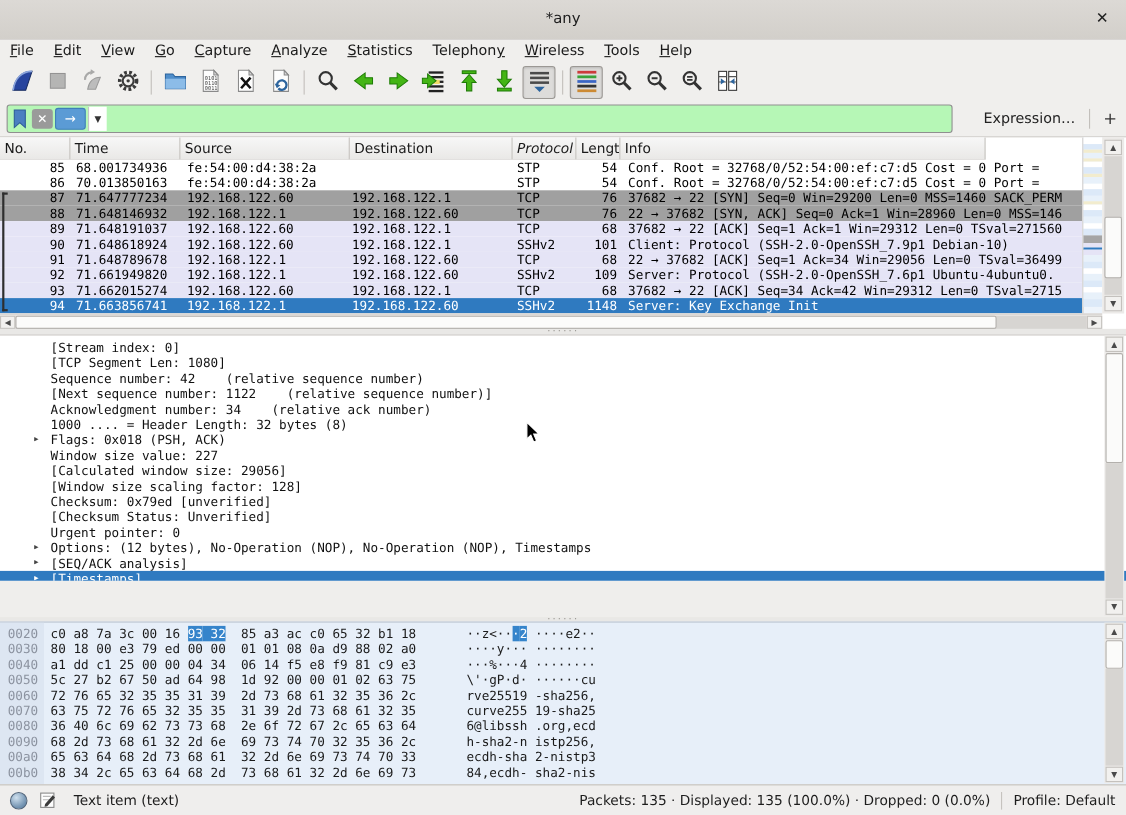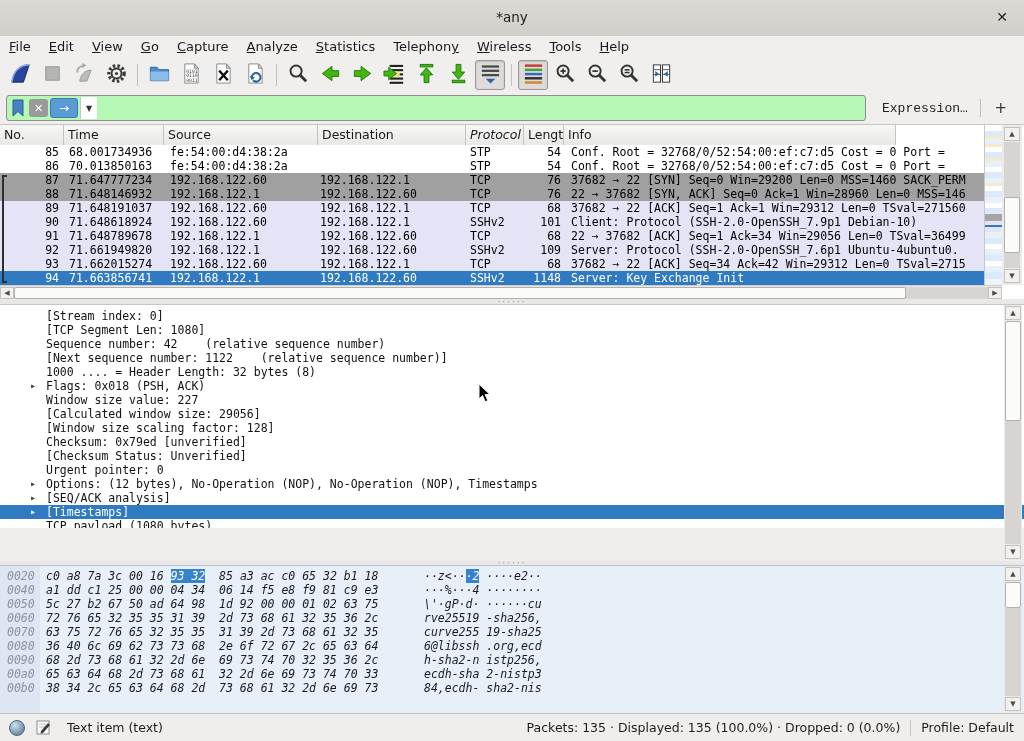--- a/index.html
+++ b/index.html
@@ -36,21 +36,21 @@
   #filter-input{flex:0 0 858px;height:24px;border:1px solid #8f8f8f;border-radius:3px;
     background:#b6f7b6;display:flex;align-items:center;overflow:hidden;}
   #filter-bookmark{width:22px;height:22px;flex:0 0 22px;display:flex;align-items:center;justify-content:center;}
   #filter-text{flex:1;font-size:12.5px;line-height:22px;color:#111;}
   #filter-clear{width:19px;height:18px;background:#9a9a9a;border-radius:3px;color:#fff;
     font-size:11px;display:flex;align-items:center;justify-content:center;margin-right:2px;font-weight:bold;}
   #filter-apply{width:26px;height:18px;background:#5b9bd5;border:1px solid #3f7fb8;border-radius:3px;
     color:#fff;display:flex;align-items:center;justify-content:center;font-size:12px;margin-right:2px;}
   #filter-caret{width:16px;height:22px;background:#fff;border-left:1px solid #c5c5c5;
     display:flex;align-items:center;justify-content:center;font-size:8px;color:#333;}
-  #expression-btn{margin-left:16px;font-size:13px;color:#222;font-family:Liberation Mono, monospace;}
+  #expression-btn{margin-left:28px;font-size:13px;color:#222;}
   #filter-sep{width:1px;height:18px;background:#c2bfbb;margin:0 10px 0 12px;}
   #filter-add{font-size:15px;color:#333;width:20px;text-align:center;}
 
   
   #packetpane{position:absolute;left:0;top:125px;width:1024px;height:174px;background:#fff;}
   #pl-header{position:absolute;left:0;top:0;width:896px;height:20px;background:linear-gradient(#f7f7f7,#e9e8e6);
     border-bottom:1px solid #bdbab6;display:flex;font-size:12.5px;}
   .pl-h-cell{border-right:1px solid #c6c3bf;box-sizing:border-box;padding:1px 0 0 4px;
     white-space:nowrap;overflow:hidden;line-height:18px;}
   #pl-rows{position:absolute;left:0;top:20px;width:984px;height:140px;overflow:hidden;
@@ -92,21 +92,21 @@
   .d-line{height:14px;line-height:14px;white-space:pre;position:relative;color:#111;}
   .d-line .exp{position:absolute;font-size:10px;color:#444;top:0;}
   .d-line.sel{background:#2f7ac0;color:#fff;}
   .d-line.sel .exp{color:#fff;}
   #details-vscroll{position:absolute;left:1004px;top:305px;width:18px;height:255px;background:#eceae8;}
 
   
   #hexpane{position:absolute;left:0;top:565px;width:1024px;height:148px;background:#e7eff9;
     overflow:hidden;font-size:11.5px;border-top:1px solid #b9c3cf;box-sizing:border-box;}
   #hexpane .offcol{position:absolute;left:0;top:0;width:40px;height:148px;background:#dde6f2;}
-  .h-row{position:relative;height:14px;line-height:14px;white-space:pre;font-style:italic;}
+  .h-row{position:relative;height:14px;line-height:14px;white-space:pre;}
   .h-off{position:absolute;left:7px;color:#8c93a0;}
   .h-bytes{position:absolute;left:46px;color:#1a1a1a;}
   .h-ascii{position:absolute;left:424px;color:#1a1a1a;}
   .hl{background:#3584cb;color:#fff;}
   #hex-vscroll{position:absolute;left:1004px;top:566px;width:18px;height:146px;background:#eceae8;}
 
   
   #statusbar{position:absolute;left:0;top:713px;width:1024px;height:28px;background:#efeeed;
     border-top:1px solid #c3c0bc;box-sizing:border-box;display:flex;align-items:center;font-size:12.5px;}
   #expert-icon{width:14px;height:14px;border-radius:50%;margin-left:9px;
@@ -462,20 +462,21 @@
 
 <div class="splitter" style="top:299px;height:5px;">
     <span class="dots">······</span>
   </div>
 
 <div id="details" class="mono" style="padding-top: 4px;">
     <div class="d-line"><span style="position: absolute; left: 46px;">[Stream index: 0]</span></div>
     <div class="d-line"><span style="position: absolute; left: 46px;">[TCP Segment Len: 1080]</span></div>
     <div class="d-line"><span style="position: absolute; left: 46px;">Sequence number: 42    (relative sequence number)</span></div>
     <div class="d-line"><span style="position: absolute; left: 46px;">[Next sequence number: 1122    (relative sequence number)]</span></div>
+    <div class="d-line"><span style="position: absolute; left: 46px;">Acknowledgment number: 34    (relative ack number)</span></div>
     <div class="d-line"><span style="position: absolute; left: 46px;">1000 .... = Header Length: 32 bytes (8)</span></div>
     <div class="d-line"><span class="exp" style="left: 30px;">▸</span><span style="position: absolute; left: 46px;">Flags: 0x018 (PSH, ACK)</span></div>
     <div class="d-line"><span style="position: absolute; left: 46px;">Window size value: 227</span></div>
     <div class="d-line"><span style="position: absolute; left: 46px;">[Calculated window size: 29056]</span></div>
     <div class="d-line"><span style="position: absolute; left: 46px;">[Window size scaling factor: 128]</span></div>
     <div class="d-line"><span style="position: absolute; left: 46px;">Checksum: 0x79ed [unverified]</span></div>
     <div class="d-line"><span style="position: absolute; left: 46px;">[Checksum Status: Unverified]</span></div>
     <div class="d-line"><span style="position: absolute; left: 46px;">Urgent pointer: 0</span></div>
     <div class="d-line"><span class="exp" style="left: 30px;">▸</span><span style="position: absolute; left: 46px;">Options: (12 bytes), No-Operation (NOP), No-Operation (NOP), Timestamps</span></div>
     <div class="d-line"><span class="exp" style="left: 30px;">▸</span><span style="position: absolute; left: 46px;">[SEQ/ACK analysis]</span></div>
@@ -491,20 +492,21 @@
 </div>
 
 <div class="splitter" style="top:561px;height:4px;">
     <span class="dots">······</span>
   </div>
 
 <div id="hexpane" class="mono">
   <div class="offcol"></div>
   <div id="hex-rows" style="position:relative;padding-top:3px;">
       <div class="h-row"><span class="h-off">0020</span><span class="h-bytes">c0 a8 7a 3c 00 16 <span class="hl">93</span><span class="hl"> 32</span>  85 a3 ac c0 65 32 b1 18</span><span class="h-ascii">··z&lt;··<span class="hl">·</span><span class="hl">2</span> ····e2··</span></div>
+      <div class="h-row"><span class="h-off">0030</span><span class="h-bytes">80 18 00 e3 79 ed 00 00  01 01 08 0a d9 88 02 a0</span><span class="h-ascii">····y··· ········</span></div>
       <div class="h-row"><span class="h-off">0040</span><span class="h-bytes">a1 dd c1 25 00 00 04 34  06 14 f5 e8 f9 81 c9 e3</span><span class="h-ascii">···%···4 ········</span></div>
       <div class="h-row"><span class="h-off">0050</span><span class="h-bytes">5c 27 b2 67 50 ad 64 98  1d 92 00 00 01 02 63 75</span><span class="h-ascii">\'·gP·d· ······cu</span></div>
       <div class="h-row"><span class="h-off">0060</span><span class="h-bytes">72 76 65 32 35 35 31 39  2d 73 68 61 32 35 36 2c</span><span class="h-ascii">rve25519 -sha256,</span></div>
       <div class="h-row"><span class="h-off">0070</span><span class="h-bytes">63 75 72 76 65 32 35 35  31 39 2d 73 68 61 32 35</span><span class="h-ascii">curve255 19-sha25</span></div>
       <div class="h-row"><span class="h-off">0080</span><span class="h-bytes">36 40 6c 69 62 73 73 68  2e 6f 72 67 2c 65 63 64</span><span class="h-ascii">6@libssh .org,ecd</span></div>
       <div class="h-row"><span class="h-off">0090</span><span class="h-bytes">68 2d 73 68 61 32 2d 6e  69 73 74 70 32 35 36 2c</span><span class="h-ascii">h-sha2-n istp256,</span></div>
       <div class="h-row"><span class="h-off">00a0</span><span class="h-bytes">65 63 64 68 2d 73 68 61  32 2d 6e 69 73 74 70 33</span><span class="h-ascii">ecdh-sha 2-nistp3</span></div>
       <div class="h-row"><span class="h-off">00b0</span><span class="h-bytes">38 34 2c 65 63 64 68 2d  73 68 61 32 2d 6e 69 73</span><span class="h-ascii">84,ecdh- sha2-nis</span></div>
     </div>
 </div>

